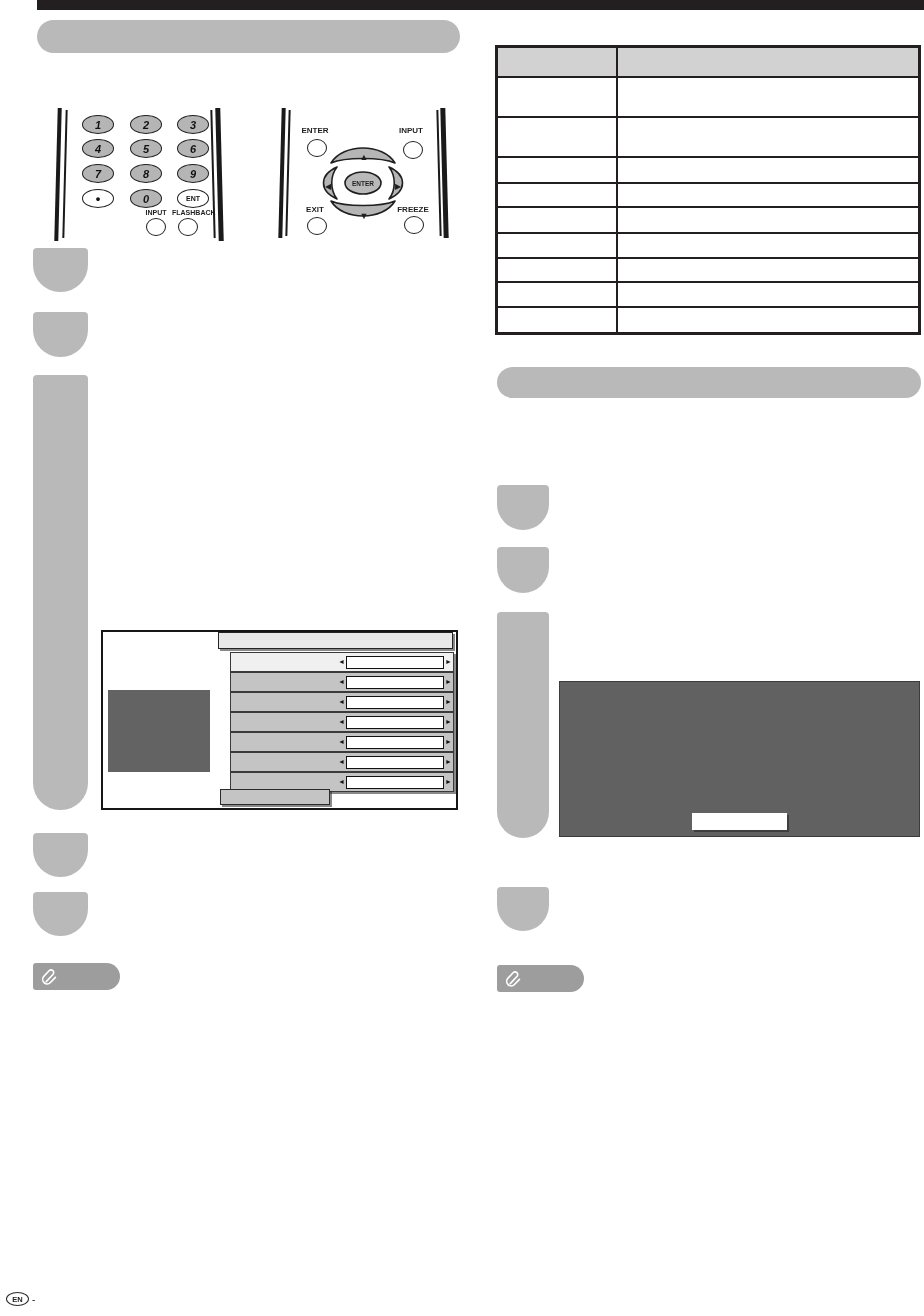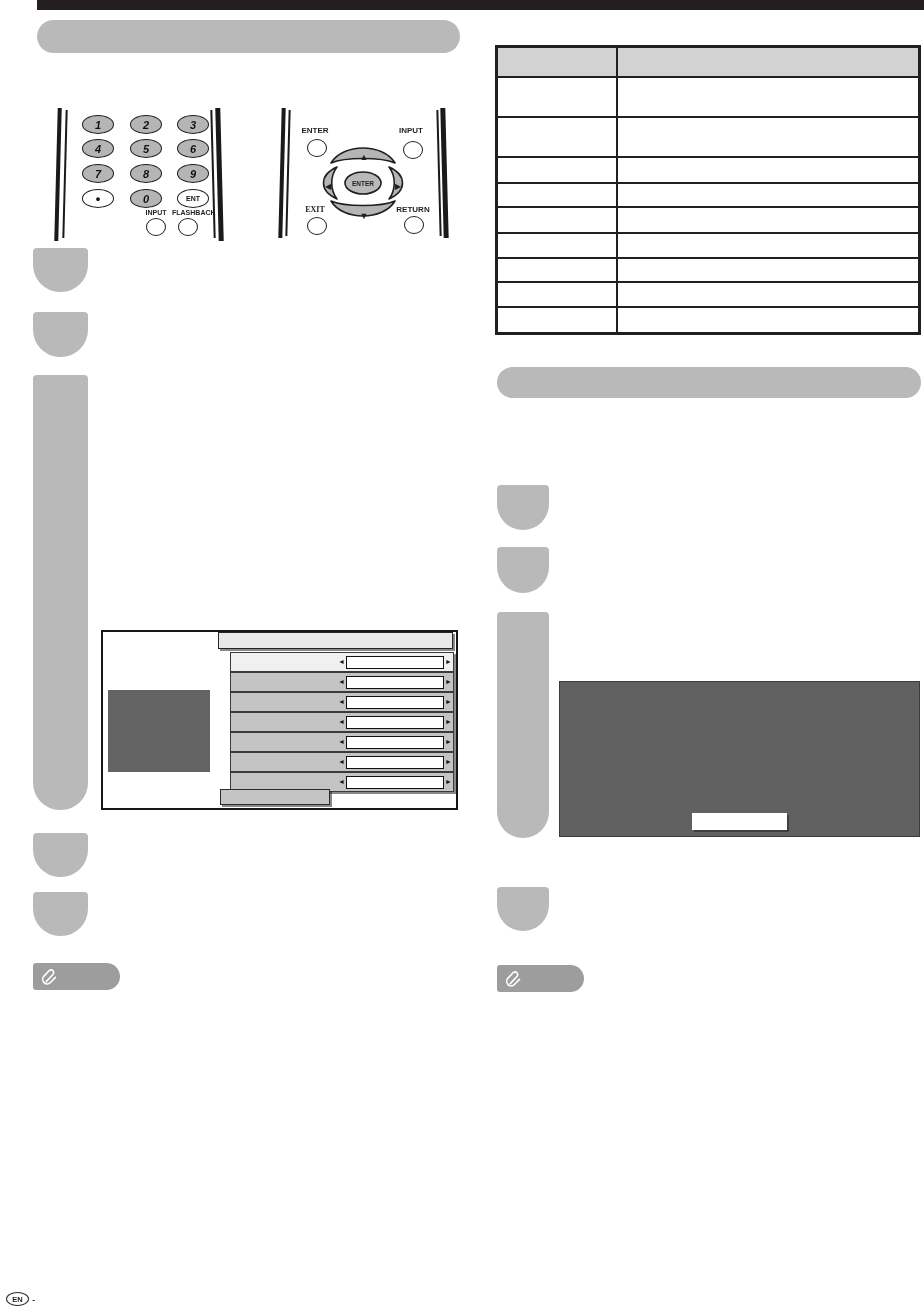--- a/index.html
+++ b/index.html
@@ -123,22 +123,22 @@
 
   <div class="abs edge" style="left:280px;top:108px;width:4px;height:130px;transform:rotate(1.5deg);"></div>
   <div class="abs edge" style="left:287px;top:110px;width:1.5px;height:126px;transform:rotate(1.5deg);"></div>
   <div class="abs edge" style="left:438px;top:110px;width:1.5px;height:126px;transform:rotate(-1.5deg);"></div>
   <div class="abs edge" style="left:442px;top:108px;width:4.5px;height:130px;transform:rotate(-1.5deg);"></div>
 
   <div class="rlabel" style="left:298px;top:126px;width:34px;">ENTER</div>
   <div class="rlabel" style="left:396px;top:126px;width:30px;">INPUT</div>
   <div class="cbtn" style="left:307px;top:139px;"></div>
   <div class="cbtn" style="left:403px;top:141px;"></div>
-  <div class="rlabel" style="left:302px;top:205px;width:26px;font-family:Liberation Serif, serif;">EXIT</div>
-  <div class="rlabel" style="left:394px;top:205px;width:38px;">RETURN</div>
+  <div class="rlabel" style="left:302px;top:205px;width:26px;">EXIT</div>
+  <div class="rlabel" style="left:394px;top:205px;width:38px;">FREEZE</div>
   <div class="cbtn" style="left:307px;top:217px;"></div>
   <div class="cbtn" style="left:404px;top:216px;"></div>
 
   <svg class="abs" style="left:275px;top:105px;" width="175" height="142" viewBox="0 0 175 142">
     <path d="M56,58 C68,38 108,38 120,58 C106,52 70,52 56,58 Z" fill="#b5b5b5" stroke="#1f1f1f" stroke-width="1.6" stroke-linejoin="round"></path>
     <path d="M56,96 C68,116 108,116 120,96 C106,102 70,102 56,96 Z" fill="#b5b5b5" stroke="#1f1f1f" stroke-width="1.6" stroke-linejoin="round"></path>
     <path d="M62,62 C44,70 44,86 62,94 C55,85 55,71 62,62 Z" fill="#b5b5b5" stroke="#1f1f1f" stroke-width="1.6" stroke-linejoin="round"></path>
     <path d="M114,62 C132,70 132,86 114,94 C121,85 121,71 114,62 Z" fill="#b5b5b5" stroke="#1f1f1f" stroke-width="1.6" stroke-linejoin="round"></path>
     <ellipse cx="88" cy="78" rx="18" ry="11" fill="#b9b9b9" stroke="#1f1f1f" stroke-width="1.6"></ellipse>
     <text x="88" y="81" text-anchor="middle" font-size="6.5" font-weight="bold" fill="#1f1f1f" font-family="Liberation Sans, sans-serif">ENTER</text>

